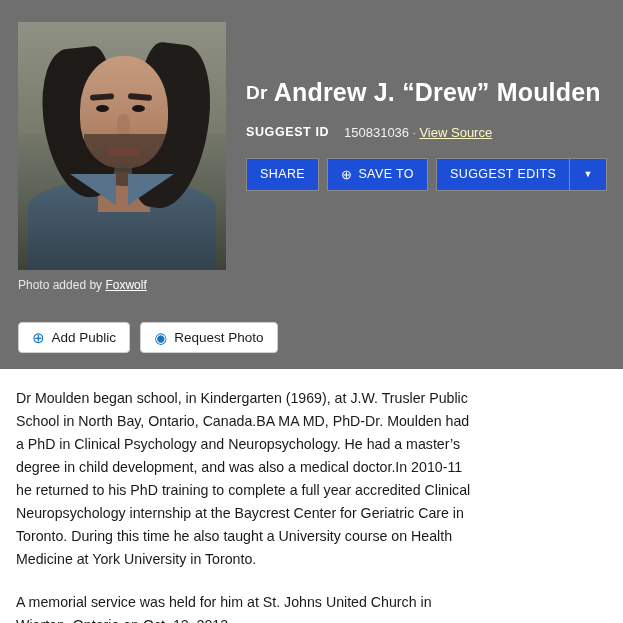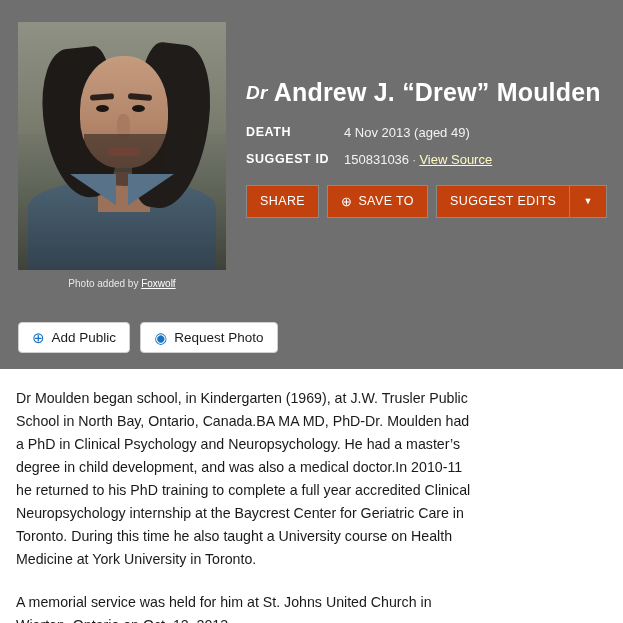--- a/index.html
+++ b/index.html
@@ -129,22 +129,22 @@
   .photo-collarL, .photo-collarR {
     position: absolute;
     bottom: 44px;
     width: 46px; height: 52px;
     background: #58728a;
   }
   .photo-collarL { left: 52px; clip-path: polygon(100% 0, 100% 60%, 0 0); }
   .photo-collarR { left: 110px; clip-path: polygon(0 0, 100% 0, 0 60%); }
   .photo-caption {
     margin-top: 8px;
-    text-align: center;
-    font-size: 10px;
+    text-align: left;
+    font-size: 12px;
     color: #e8e8e8;
   }
   .photo-caption a {
     color: #ffffff;
     text-decoration: underline;
   }
   .photo-actions {
     position: absolute;
     left: 18px;
     top: 322px;
@@ -182,21 +182,20 @@
     font-size: 25px;
     font-weight: 700;
     letter-spacing: 0.2px;
     margin: 0 0 18px 0;
     white-space: nowrap;
   }
   .person-name .honorific {
     font-size: 19px;
     font-weight: 700;
     vertical-align: 2px;
-    font-style: italic;
   }
   .fact-row {
     display: flex;
     margin-bottom: 12px;
     font-size: 12.5px;
   }
   .fact-label {
     width: 98px;
     font-weight: 700;
     letter-spacing: 0.6px;
@@ -214,21 +213,21 @@
   .sep {
     color: #dddddd;
     padding: 0 3px;
   }
   .btn-row {
     display: flex;
     align-items: stretch;
     margin-top: 18px;
   }
   .gbtn {
-    background: #c2410c;
+    background: #1d4ed8;
     color: #ffffff;
     border: 1px solid #8a8a8a;
     font-size: 12.5px;
     letter-spacing: 0.4px;
     padding: 9px 13px;
     line-height: 1;
     display: inline-flex;
     align-items: center;
     gap: 6px;
     white-space: nowrap;
@@ -302,24 +301,20 @@
       </div>
     </div>
 
     <div class="details">
       <h1 class="person-name">
         <span class="honorific">Dr</span>
         <span>Andrew J. “Drew” Moulden</span>
       </h1>
 
       <div class="fact-row">
-        <div class="fact-label">DEATH</div>
-        <div class="fact-value">4 Nov 2013 (aged 49)</div>
-      </div>
-      <div class="fact-row">
         <div class="fact-label">SUGGEST ID</div>
         <div class="fact-value">
           <span>150831036</span><span class="sep">·</span><a href="#">View Source</a>
         </div>
       </div>
 
       <div class="btn-row">
         <div class="gbtn">SHARE</div>
         <div class="gbtn">
           <span class="plus-ic">⊕</span>

